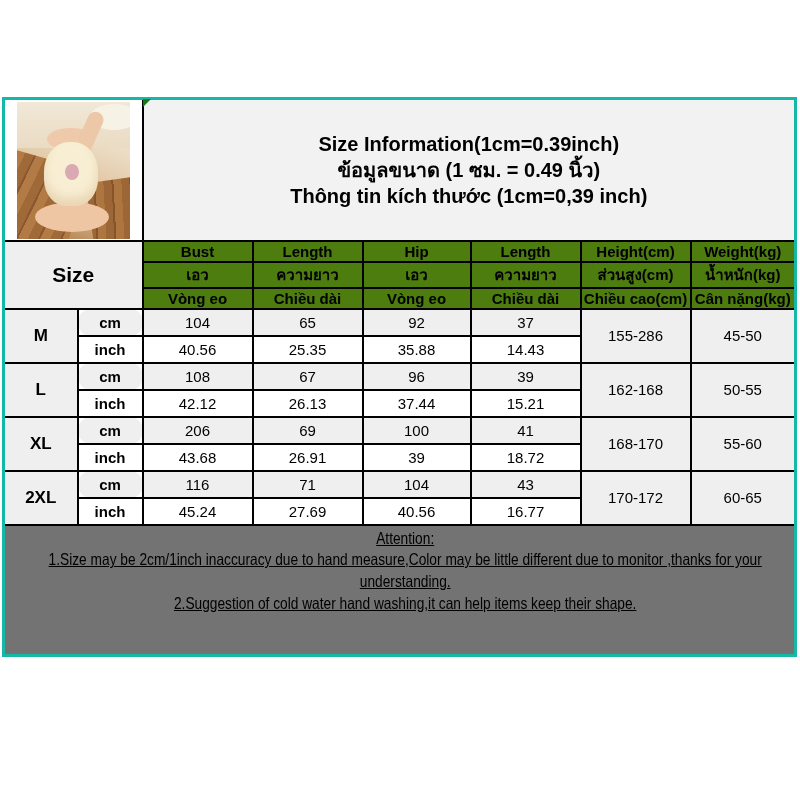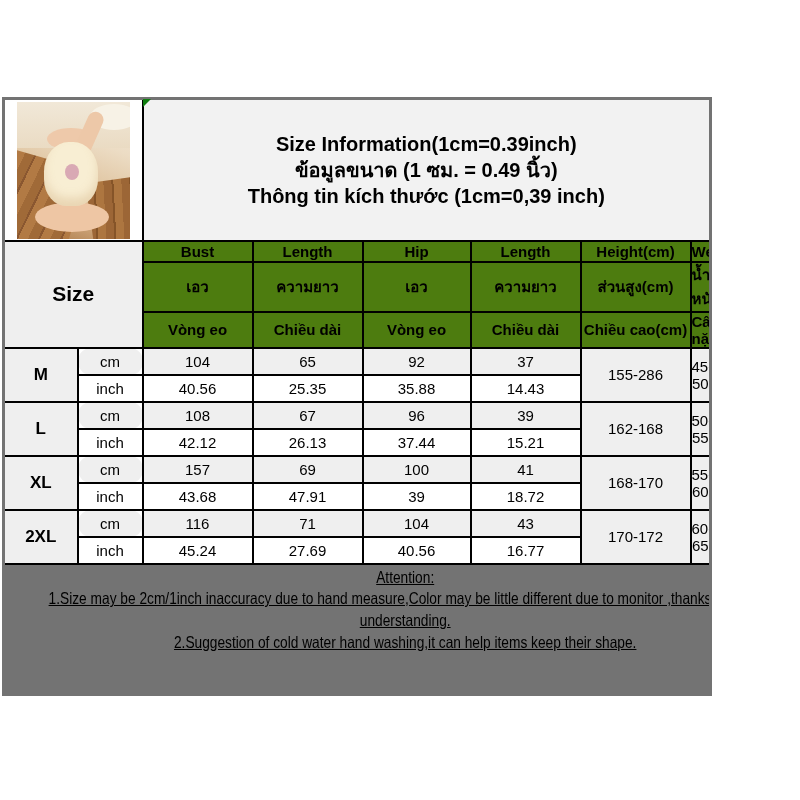--- a/index.html
+++ b/index.html
@@ -1,42 +1,42 @@
 <!DOCTYPE html>
 <html><head>
 <meta charset="utf-8">
 <style>
   html,body{margin:0;padding:0;background:#ffffff;}
   .canvas{
     position:relative;width:800px;height:800px;background:#ffffff;overflow:hidden;
     font-family:"Liberation Sans","DejaVu Sans",sans-serif;color:#000;
   }
   table.size-table{
-    position:absolute;left:2px;top:97px;width:710px;
+    position:absolute;left:2px;top:97px;width:795px;
     border-collapse:collapse;table-layout:fixed;
-    border:3px solid #737373;
+    border:3px solid #14b8a6;
   }
   .size-table td,.size-table th{
     border:2px solid #000;text-align:center;vertical-align:middle;
     padding:0;font-size:15px;font-weight:400;overflow:hidden;
   }
   .g{background:#efefef;}
   
   tr.photo-row{height:142px;}
   td.photo-cell{background:#ffffff;}
   td.title-cell{background:#f2f2f2;}
   .title-line{font-weight:700;font-size:20px;line-height:26px;}
   
   tr.hdr-row{height:21px;}
   .size-table th{font-weight:700;font-size:15px;background:#4d7c0f;}
   td.size-corner{font-weight:700;font-size:21px;}
   
   tr.data-row{height:27px;}
   td.size-cell{font-weight:700;font-size:17px;}
-  td.unit-cell{font-weight:400;border-radius:13px;}
+  td.unit-cell{font-weight:700;border-radius:13px;}
   
   td.attention-cell{height:126px;vertical-align:top;text-align:center;background:#737373;padding:2px 0 0 5px;text-decoration:underline;}
   .attn-inner{width:950px;transform:scaleX(0.832);transform-origin:0 0;font-size:16.5px;line-height:1.32;}
   
   .corner-marker{position:absolute;left:143px;top:99px;width:8px;height:8px;}
   
   .photo{position:relative;width:113px;height:137px;margin:1px auto 0;overflow:hidden;
     background:linear-gradient(200deg,#f3ebdc 0%,#ecdcc4 30%,#e0c5a1 55%,#cda57a 78%,#a5713d 100%);}
   .photo div{position:absolute;}
   .ph-bed{left:0;top:0;width:100%;height:34%;background:linear-gradient(180deg,#f1e8d8 0%,#eadbc3 100%);}
@@ -152,31 +152,31 @@
       <td class="unit-cell">inch</td>
       <td>42.12</td>
       <td>26.13</td>
       <td>37.44</td>
       <td>15.21</td>
     </tr>
 
     <tr class="data-row">
       <td class="g size-cell" rowspan="2">XL</td>
       <td class="g unit-cell">cm</td>
-      <td class="g">157</td>
+      <td class="g">206</td>
       <td class="g">69</td>
       <td class="g">100</td>
       <td class="g">41</td>
       <td class="g" rowspan="2">168-170</td>
       <td class="g" rowspan="2">55-60</td>
     </tr>
     <tr class="data-row">
       <td class="unit-cell">inch</td>
       <td>43.68</td>
-      <td>47.91</td>
+      <td>26.91</td>
       <td>39</td>
       <td>18.72</td>
     </tr>
 
     <tr class="data-row">
       <td class="g size-cell" rowspan="2">2XL</td>
       <td class="g unit-cell">cm</td>
       <td class="g">116</td>
       <td class="g">71</td>
       <td class="g">104</td>

